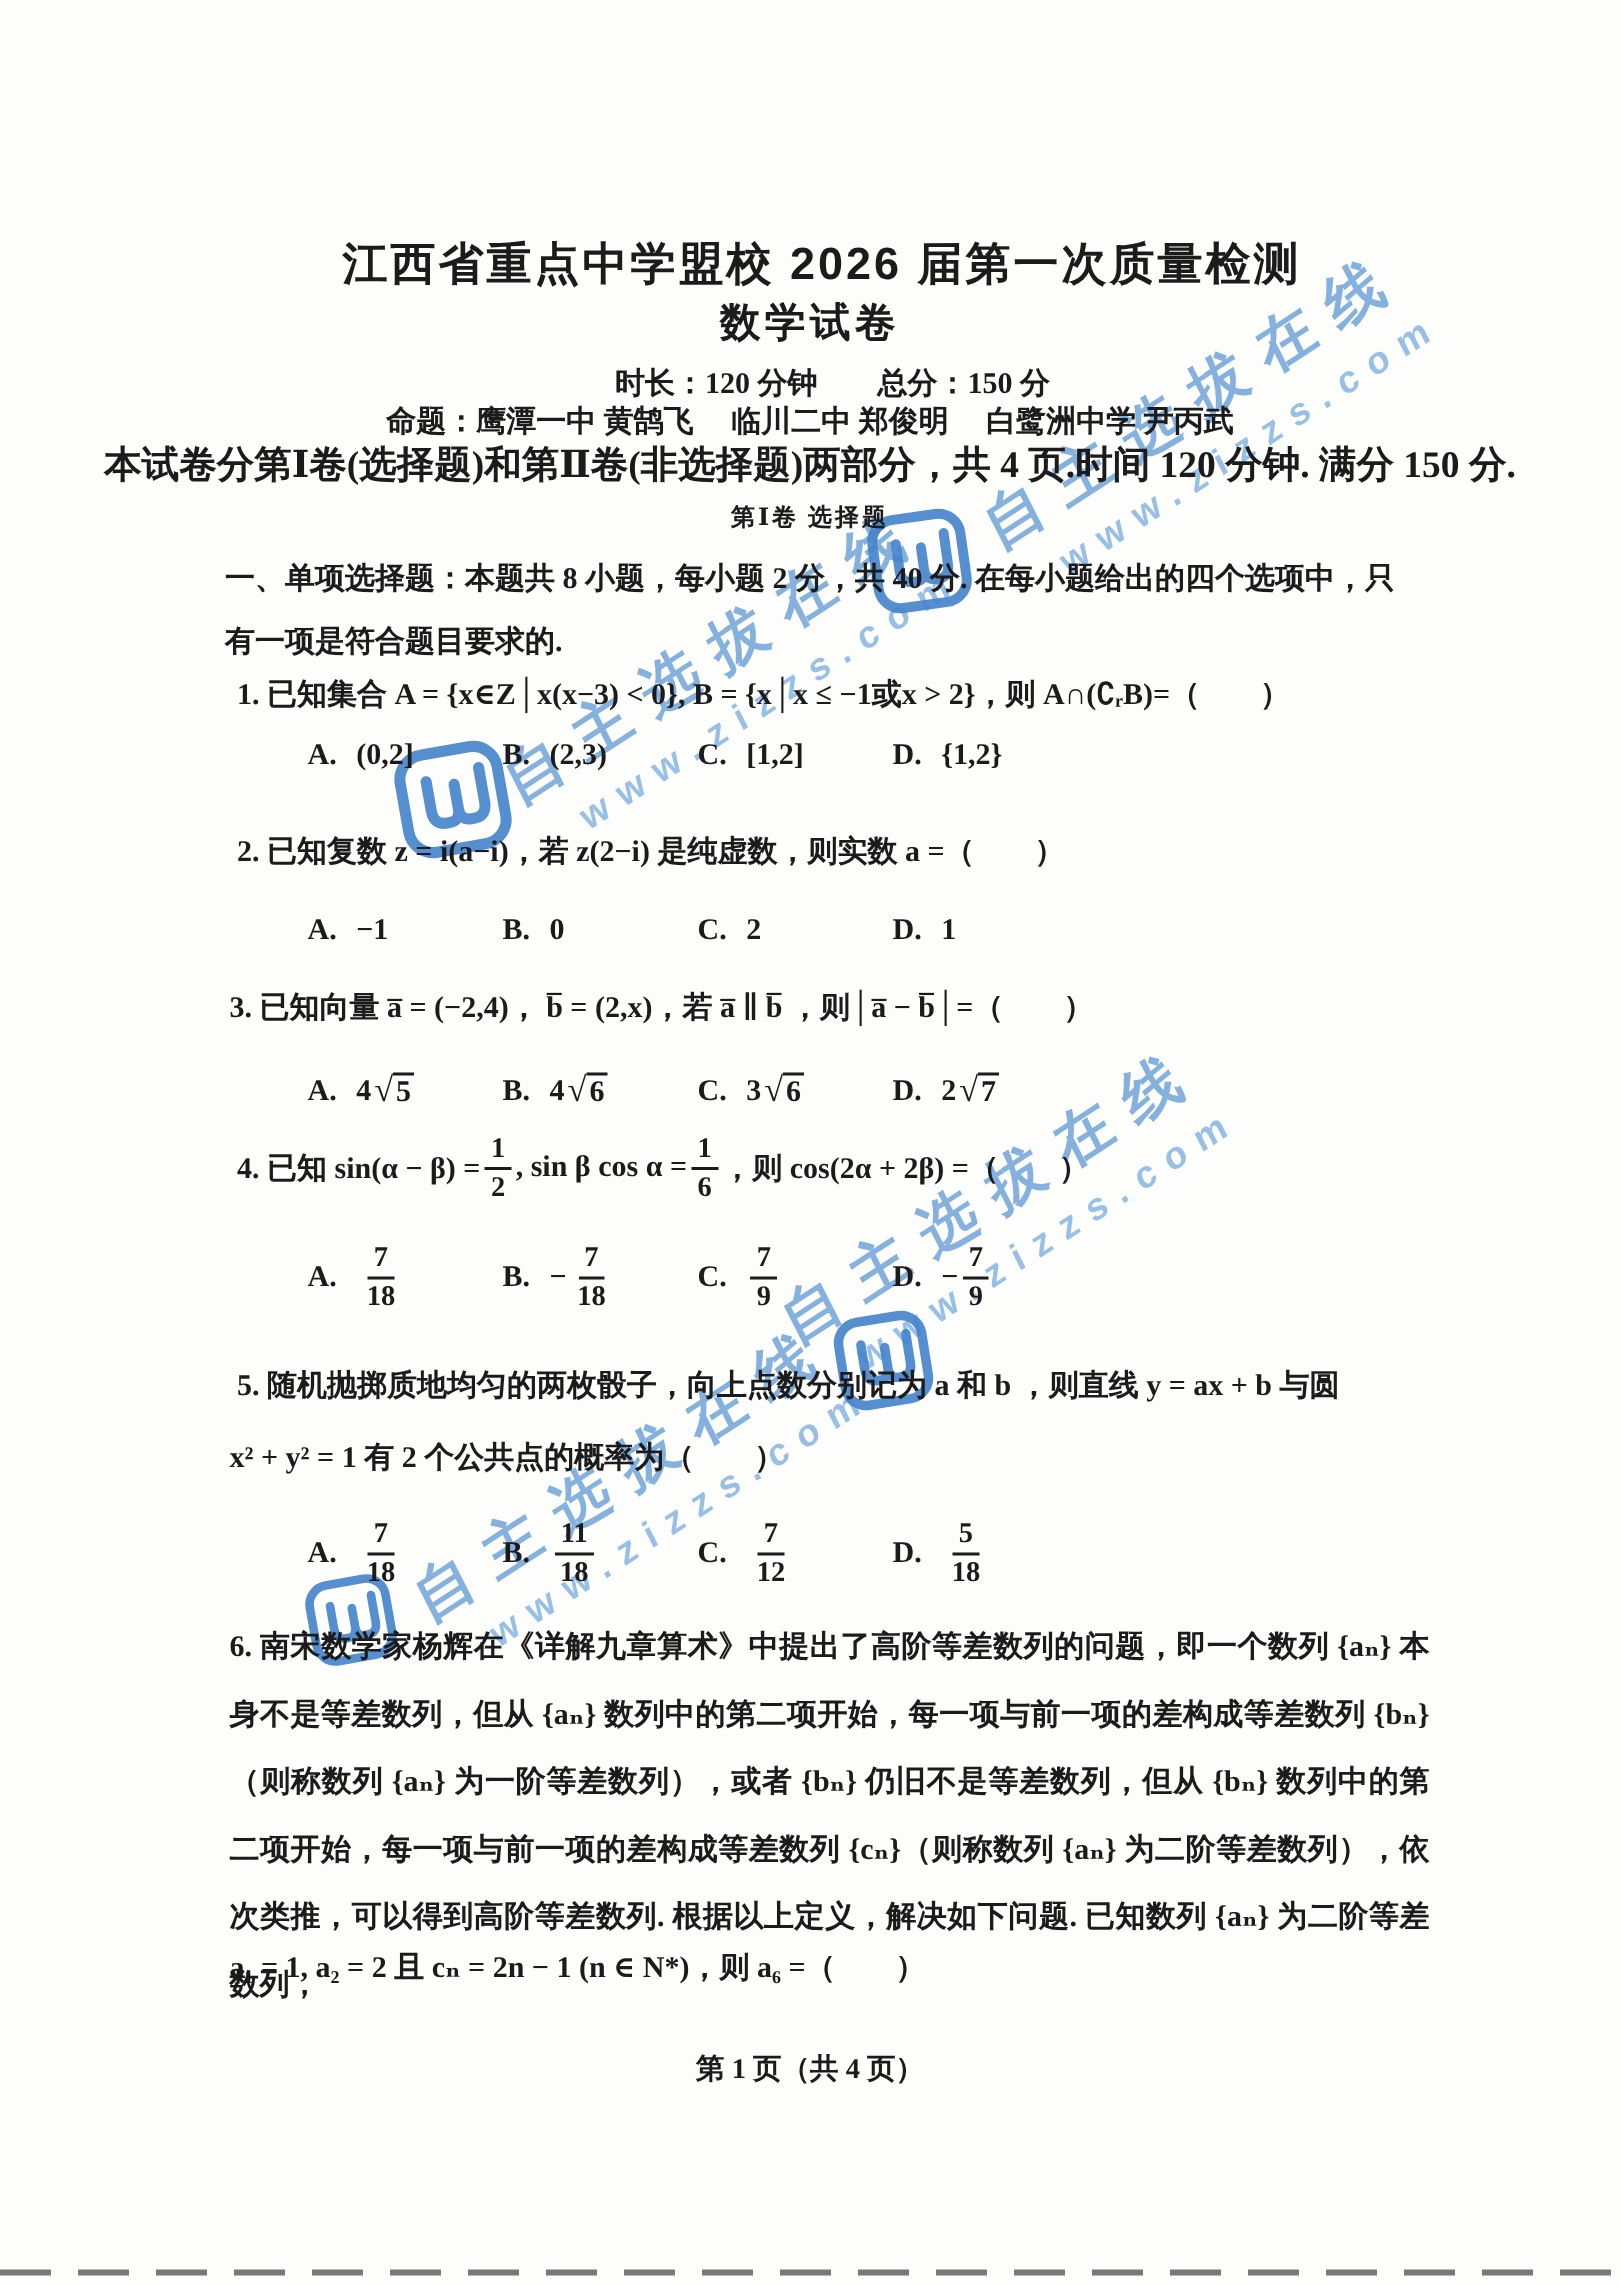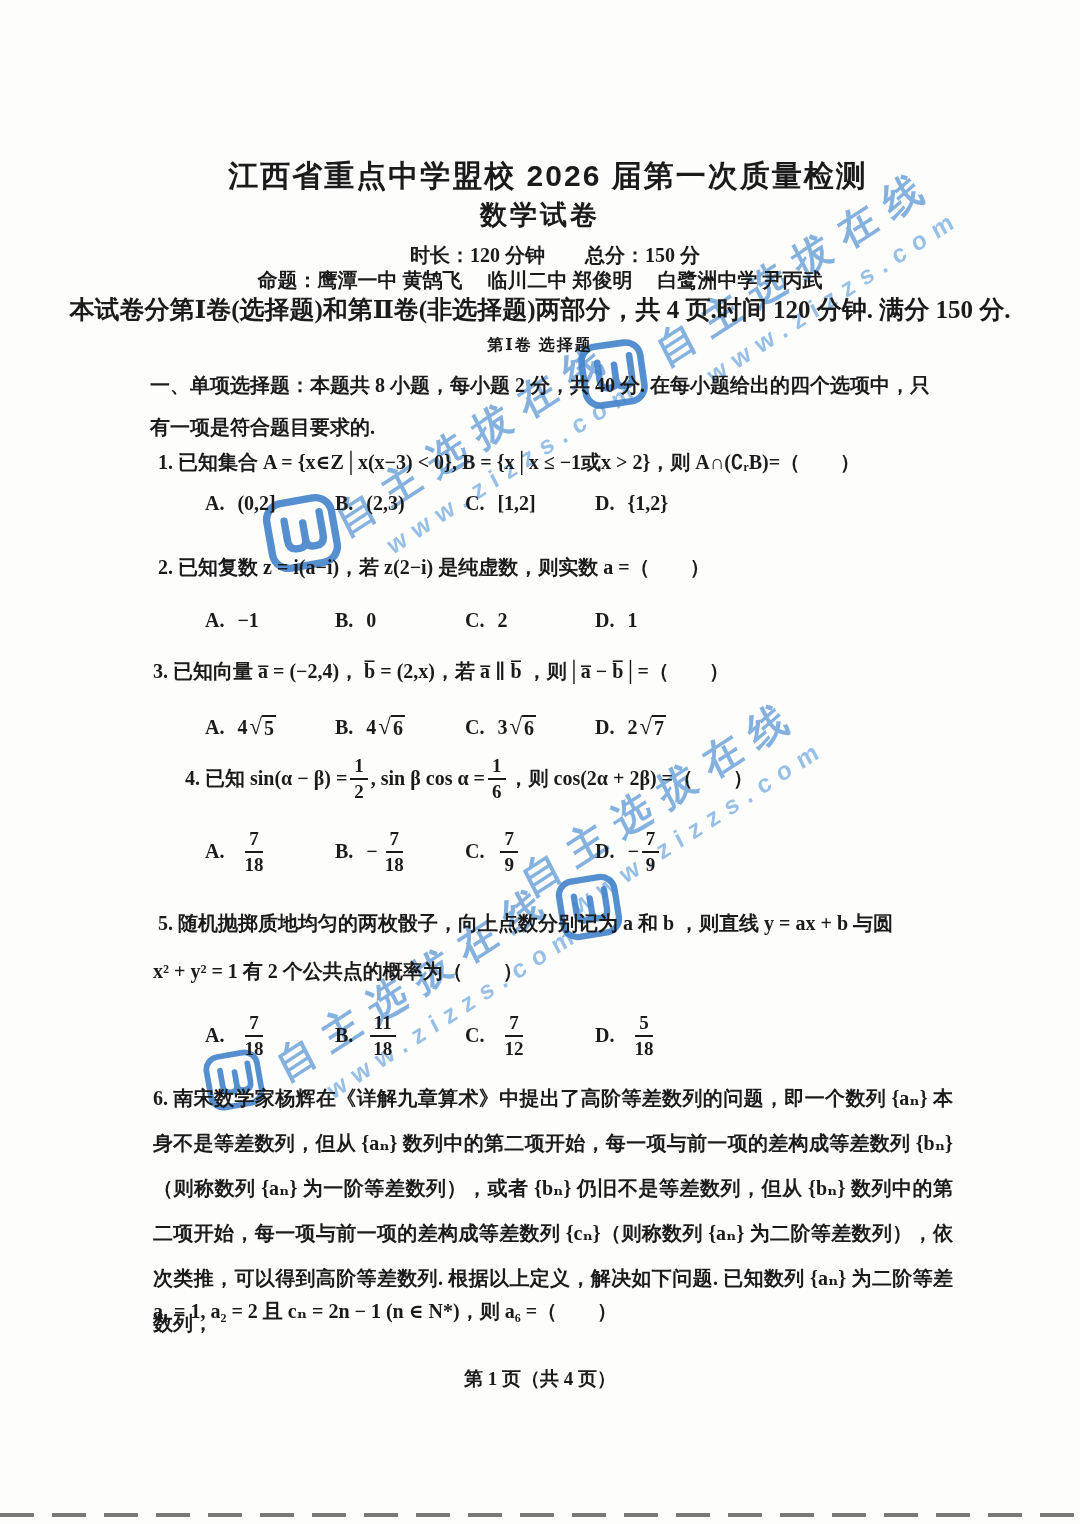--- a/index.html
+++ b/index.html
@@ -17,21 +17,21 @@
   .meta-note{font-size:25px;}
   .sec-title{font-size:16px;letter-spacing:2px;}
   .body-line{font-size:20px;white-space:nowrap;}
   .instr{font-size:20px;}
   .optrow{left:205px;display:flex;align-items:center;font-size:20px;}
   .opt{width:130px;display:inline-flex;align-items:center;white-space:nowrap;}
   .opt .lbl{margin-right:13px;}
   .frac{display:inline-flex;flex-direction:column;align-items:center;line-height:1.15;font-size:19px;margin:0 3px;vertical-align:middle;}
   .frac .num{padding:0 4px 1px 4px;border-bottom:2px solid #1b1b1b;}
   .frac .den{padding:1px 4px 0 4px;}
-  .mathrow{display:flex;align-items:center;white-space:nowrap;margin-left:27px;}
+  .mathrow{display:flex;align-items:center;white-space:nowrap;}
   .rsign{font-size:23px;font-weight:normal;margin-left:2px;}
   .rad{border-top:2px solid #1b1b1b;padding:0 2px;line-height:1.15;}
   .para{font-size:20px;line-height:45px;text-align:justify;}
   .footer{font-size:19px;}
   
   .wm-layer{position:absolute;inset:0;pointer-events:none;}
   .wm-text{position:absolute;transform:rotate(-33deg) skewX(-6deg);opacity:.8;text-align:left;
            font-family:"Liberation Sans","DejaVu Sans",sans-serif;}
   .wm-cn{font-size:40px;font-weight:bold;letter-spacing:14px;color:#4e8fd2;opacity:.85;}
   .wm-url{font-size:25px;font-weight:bold;letter-spacing:9px;color:#7fb2e2;margin:4px 0 0 34px;}

